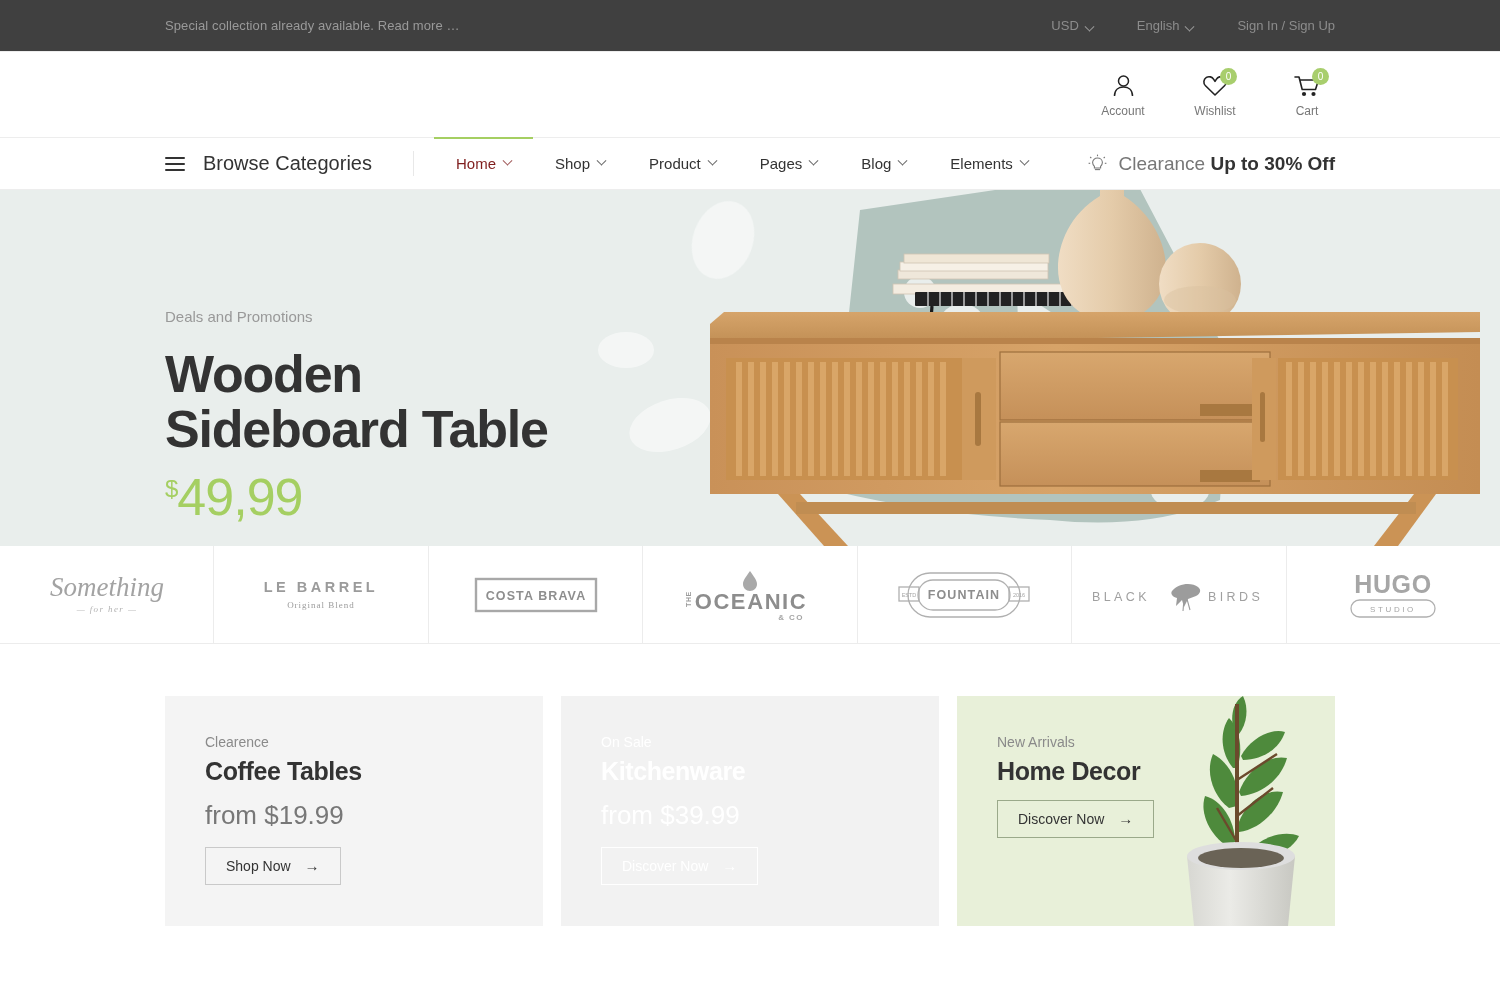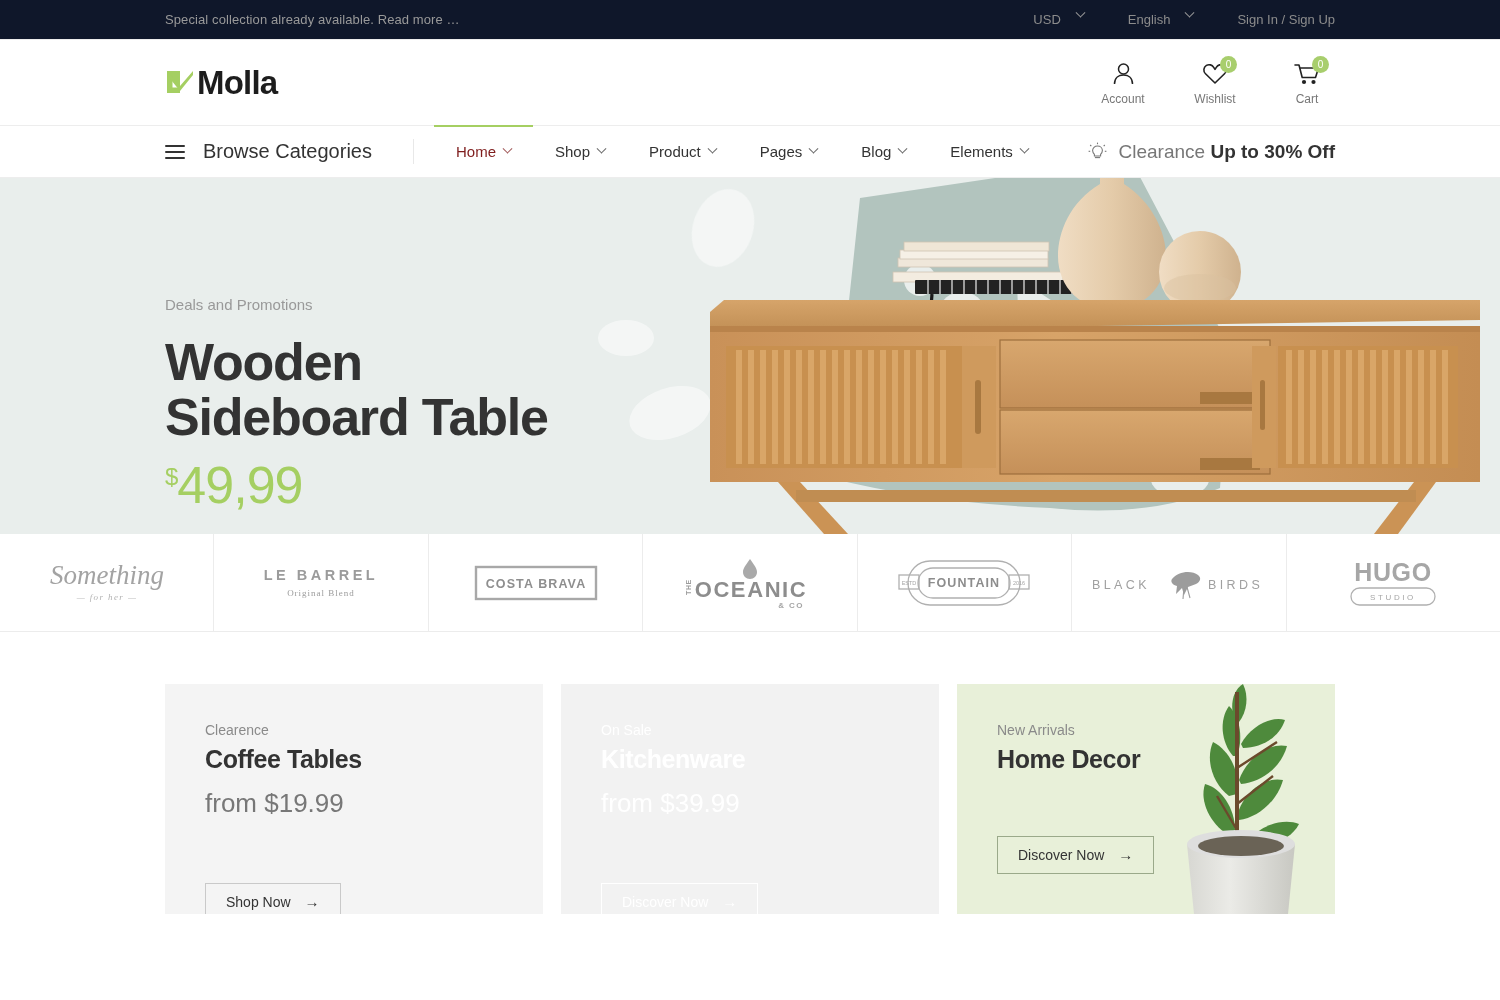--- a/index.html
+++ b/index.html
@@ -6,32 +6,32 @@
   html, body {
     width: 1500px; height: 1000px;
     background: #ffffff;
     font-family: "Liberation Sans", sans-serif;
     overflow: hidden;
   }
   body { position: relative; }
 
   
   .topbar {
-    height: 40px;
-    background: #0f172a;
+    height: 52px;
+    background: #404040;
     border-bottom: 1px solid #ededed;
     display: flex; align-items: center;
     padding: 0 165px;
     font-size: 13px;
     color: #999999;
   }
   .topbar-left { flex: 1; letter-spacing: .1px; }
   .topbar-right { display: flex; align-items: center; gap: 0; }
   .tb-item {
-    display: flex; align-items: flex-start; gap: 16px;
+    display: flex; align-items: flex-end; gap: 7px;
     padding: 0 22px;
     font-size: 13px; color: #8c8c8c;
     cursor: pointer;
   }
   .tb-item.last { padding-right: 0; }
   .chev {
     display: inline-block;
     width: 7px; height: 7px;
     border-right: 1.3px solid #9a9a9a;
     border-bottom: 1.3px solid #9a9a9a;
@@ -196,21 +196,21 @@
   .promo-title {
     font-size: 25px; font-weight: 700; color: #333;
     letter-spacing: -.4px; margin-bottom: 14px;
   }
   .promo-price { font-size: 26px; color: #777; font-weight: 400; margin-bottom: 16px; }
   .promo-btn {
     display: inline-flex; align-items: flex-start; gap: 14px;
     border: 1px solid #c9c9c9;
     padding: 10px 20px;
     font-size: 14px; color: #333; background: transparent;
-    cursor: pointer; font-family: "Liberation Sans", sans-serif; margin-top: 48px;
+    cursor: pointer; font-family: "Liberation Sans", sans-serif;
   }
   .promo.two .promo-sub,
   .promo.two .promo-title,
   .promo.two .promo-price { color: #ffffff; }
   .promo.two .promo-btn { color: #ffffff; border-color: #ffffff; }
   .promo.three .promo-btn { border-color: #9aa98a; }
   .promo-img { position: absolute; right: 0; bottom: 0; z-index: 2; }
   .arrow { font-size: 15px; line-height: 1; }
 </style>
 </head>
@@ -225,27 +225,20 @@
     </div>
     <div class="tb-item">
       <span>English</span>
       <i class="chev"></i>
     </div>
     <div class="tb-item last">Sign In / Sign Up</div>
   </div>
 </div>
 
 <div class="header">
-  <div class="logo">
-    <svg class="logo-mark" viewBox="0 0 30 27">
-      <path d="M2 2 L2 24 L15 24 L15 18.5 L7.5 18.5 L7.5 10.5 L13 17 L15 17 L15 2 Z" fill="#a5cf62"></path>
-      <path d="M2 2 L15 17 L28 2 L28 6 L15 22 L2 6 Z" fill="#a5cf62"></path>
-    </svg>
-    <div class="logo-text">Molla</div>
-  </div>
 
 
   <div class="header-tools">
     <div class="tool">
       <div class="tool-ico">
         <svg width="23" height="24" viewBox="0 0 23 24">
           <circle cx="11.5" cy="7" r="5" fill="none" stroke="#222" stroke-width="1.5"></circle>
           <path d="M2.5 22 C2.5 15.5 7 13 11.5 13 C16 13 20.5 15.5 20.5 22" fill="none" stroke="#222" stroke-width="1.5"></path>
         </svg>
       </div>

